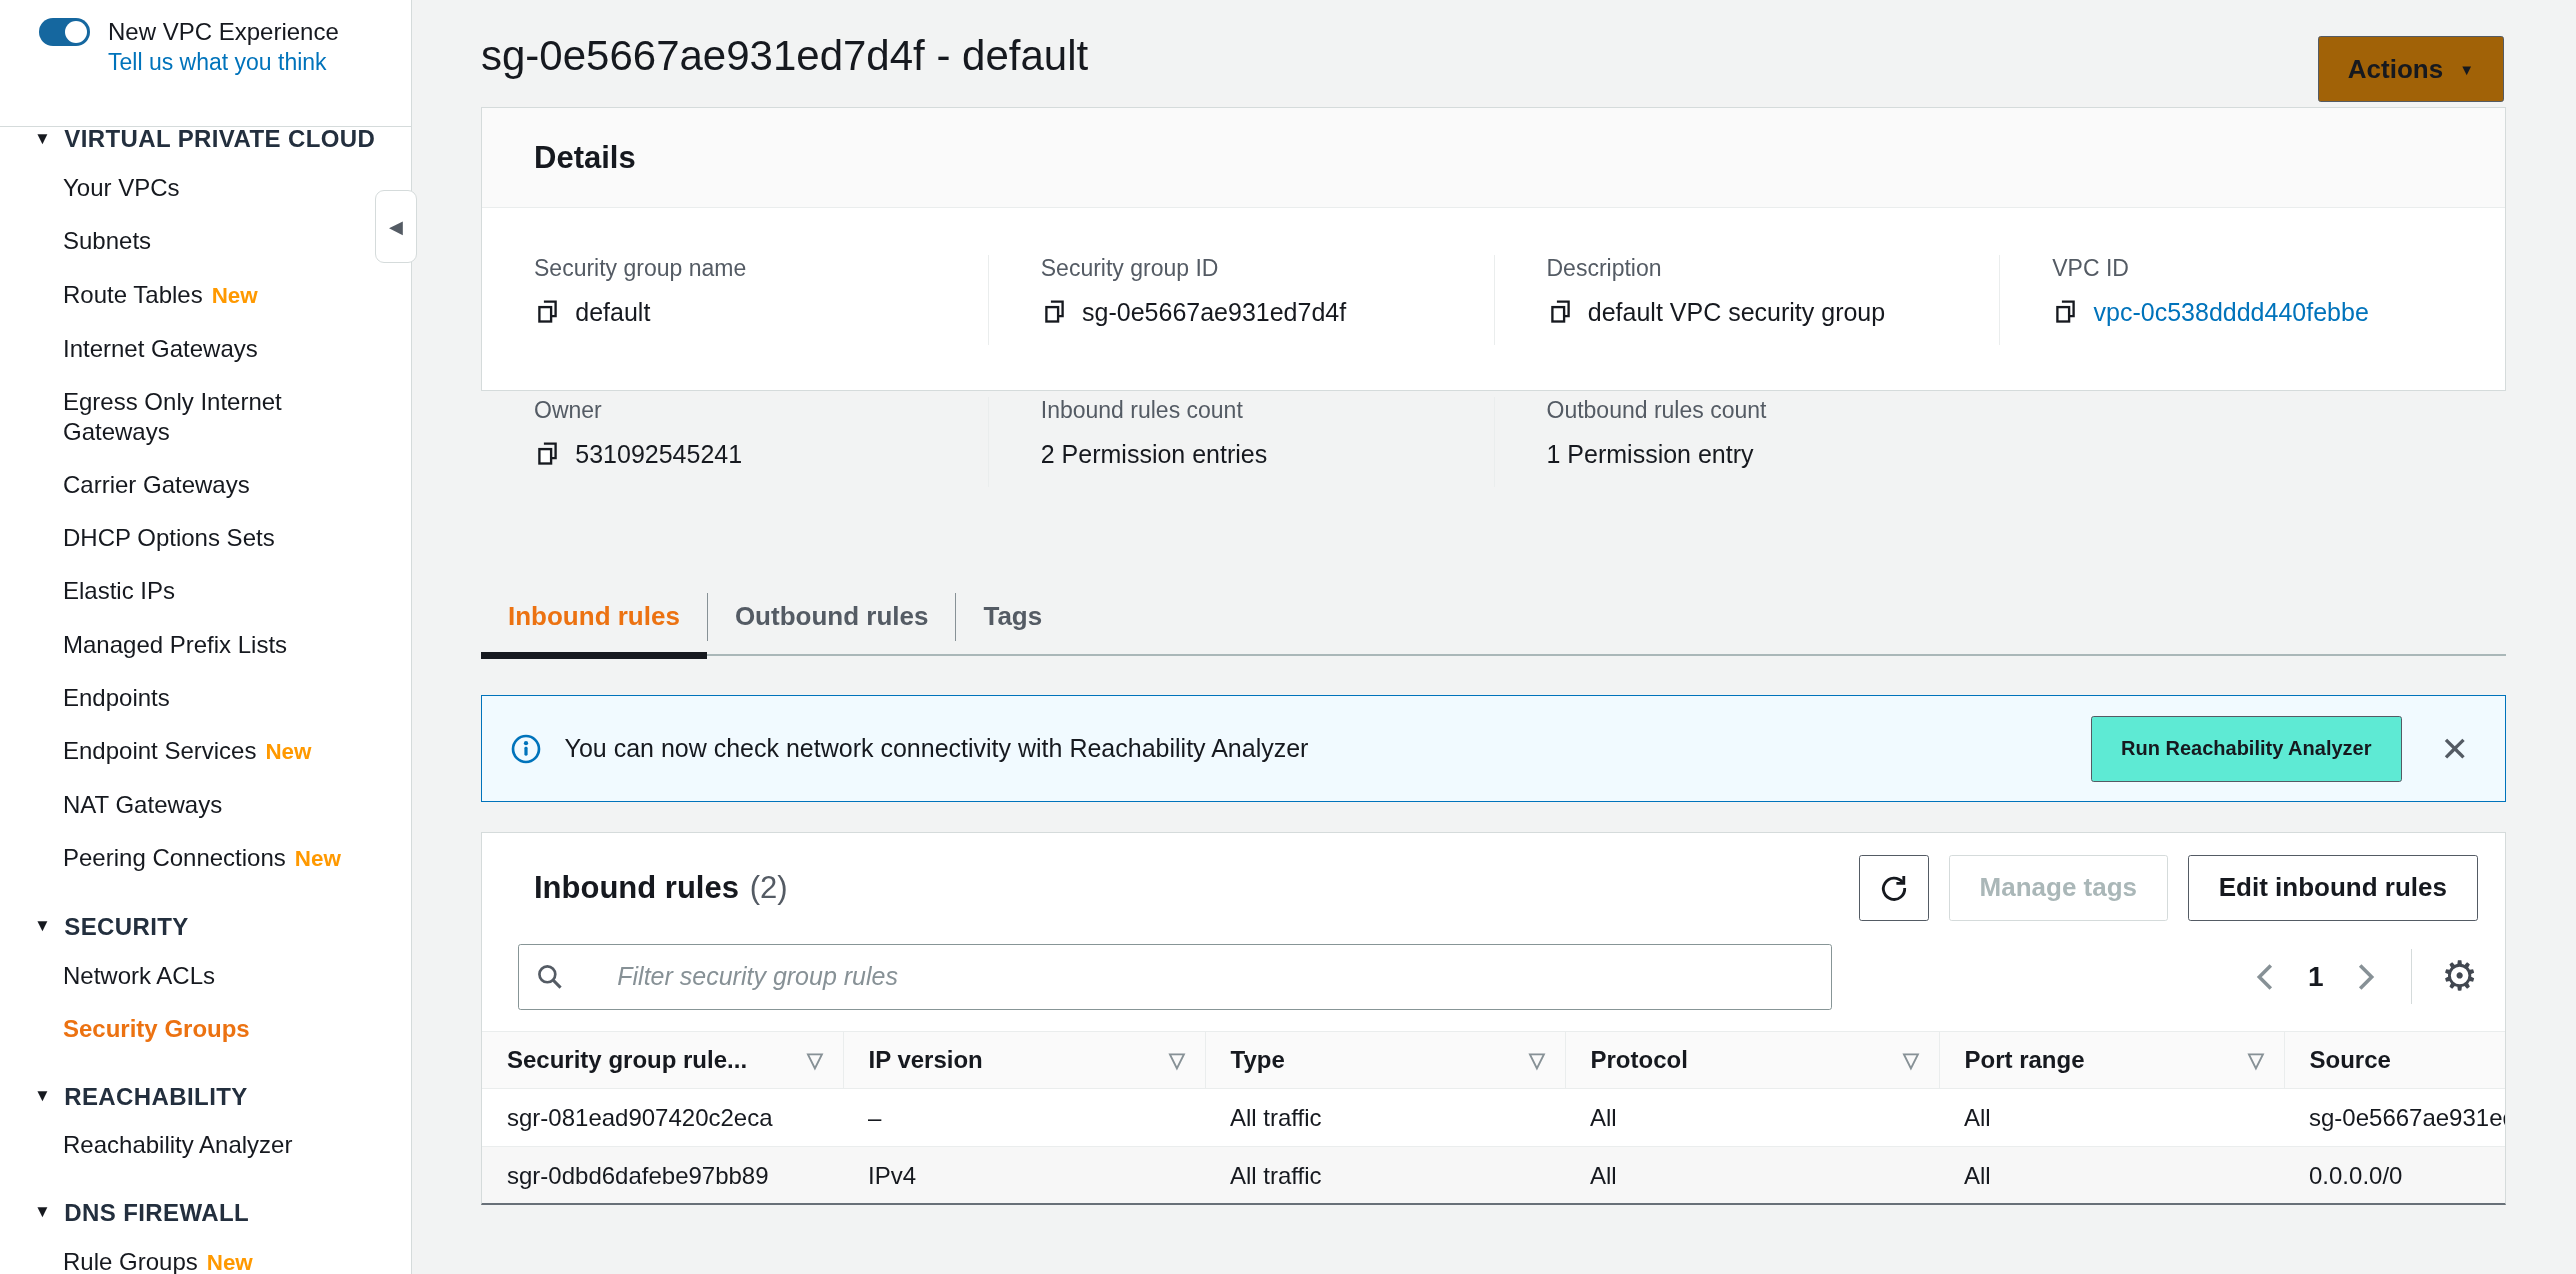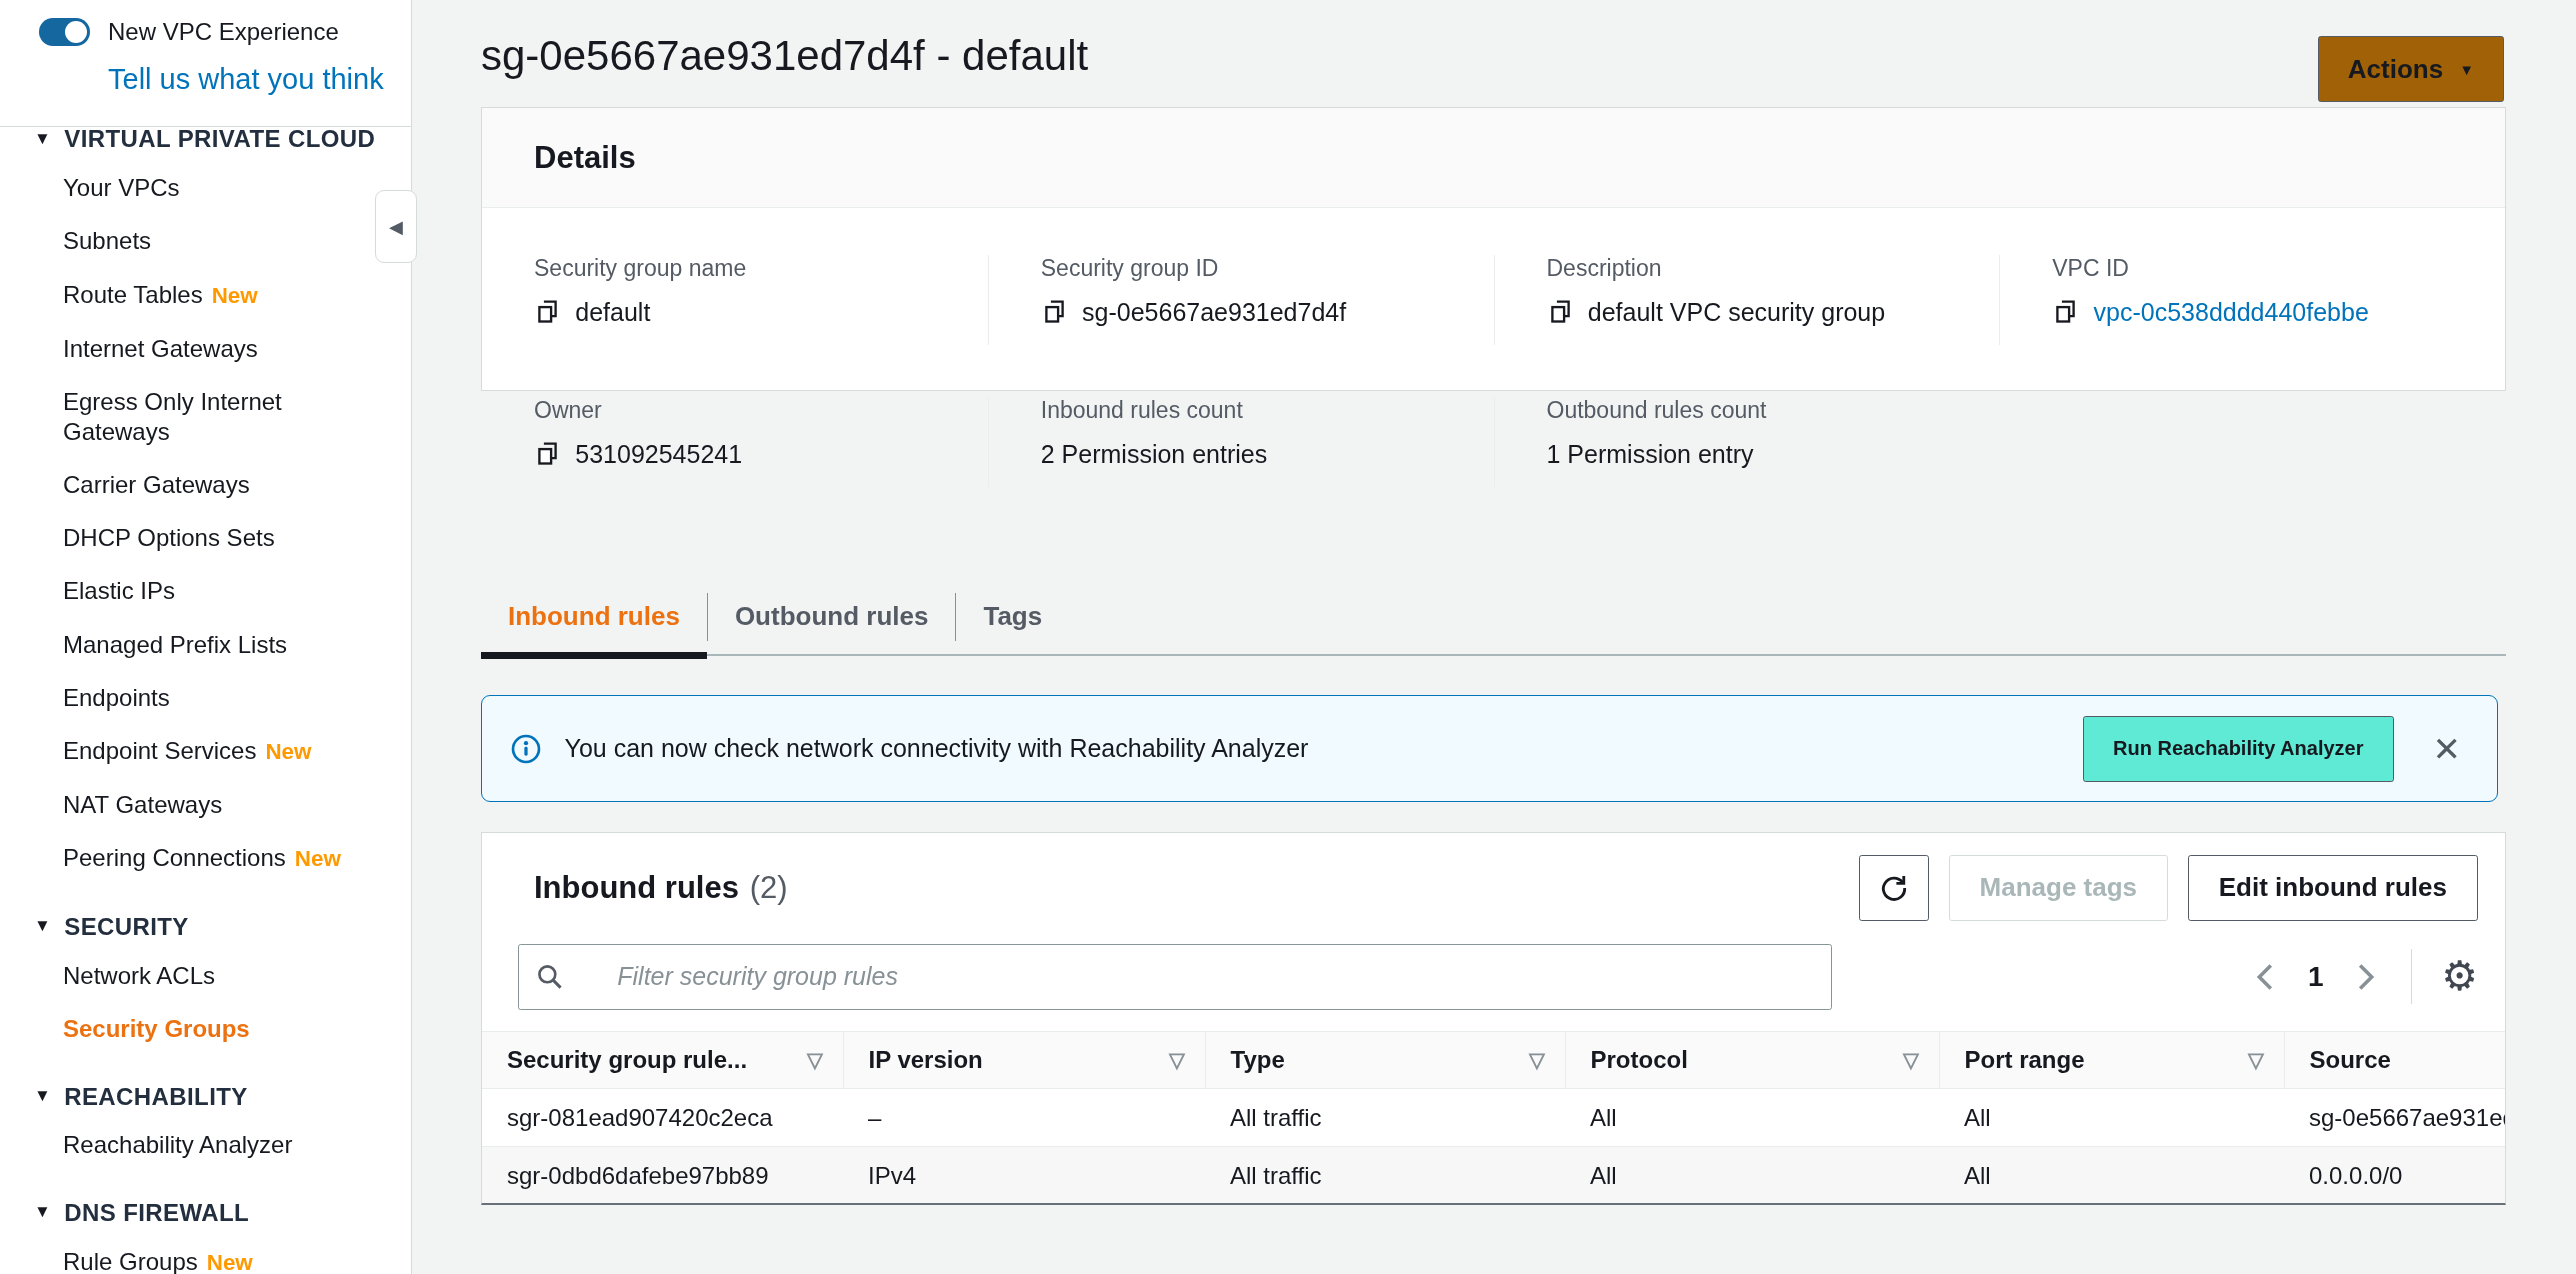--- a/index.html
+++ b/index.html
@@ -12,21 +12,21 @@
   a { text-decoration:none; color:inherit; cursor:pointer; }
 
   
   .sidebar { position:absolute; left:0; top:0; width:412px; height:1275px;
              background:#fff; border-right:0.9px solid #d5dbdb; z-index:4; }
   .experience-box { height:127px; border-bottom:0.9px solid #d5dbdb; padding:18px 0 0 39px; }
   .exp-row { display:flex; align-items:center; }
   .toggle { width:51px; height:28px; border-radius:14.3px; background:#15679f; position:relative; flex:none; cursor:pointer; }
   .toggle-knob { position:absolute; right:2.7px; top:2.7px; width:22.4px; height:22.4px; border-radius:50%; background:#fff; }
   .exp-label { margin-left:18px; font-size:24px; }
-  .exp-link { display:block; margin-left:69px; margin-top:17px; font-size:29px; color:#0073bb; }
+  .exp-link { display:block; margin-left:69px; margin-top:3px; font-size:23px; color:#0073bb; }
   .nav { overflow:hidden; height:1173px; padding-top:0; }
   .nav-heading { display:flex; padding:10.7px 23px 7.2px 34px; margin-top:14.3px;
                  font-weight:bold; font-size:24px; color:#232f3e; cursor:pointer; }
   .nav-heading.first { margin-top:-14.3px; }
   .nav-heading .tri { font-size:17px; margin-right:13.4px; margin-top:5.4px; color:#16191f; flex:none; }
   .nav-heading-label { letter-spacing:0.4px; line-height:31px; }
   .nav-item { display:block; padding:11.6px 30px 11.6px 63px; font-size:24px; line-height:30px; color:#16191f; }
   .nav-item.active { color:#ec7211; font-weight:bold; }
   .badge { color:#ff9900; font-weight:bold; font-size:22.4px; margin-left:9px; }
   .collapse-handle { position:absolute; left:375px; top:190px; width:42px; height:73px;
@@ -60,22 +60,22 @@
   
   .tabs { position:absolute; left:481px; top:577px; height:79px; display:flex; z-index:2; }
   .tab { display:flex; align-items:center; padding:0 27px; font-size:26px; font-weight:bold;
          color:#545b64; position:relative; cursor:pointer; }
   .tab.active { color:#ec7211; }
   .tab.active::after { content:""; position:absolute; left:0; right:0; bottom:-2.7px; height:6.3px; background:#16191f; }
   .tab-divider { width:0; border-left:1.8px solid #879196; height:48px; align-self:center; }
   .tabs-line { position:absolute; left:481px; right:70px; top:654px; height:1.8px; background:#aab7b8; }
 
   
-  .banner { position:absolute; left:481px; right:78px; top:695px; height:107px;
-            background:#f1faff; border:1.8px solid #0073bb; border-radius:9px;
+  .banner { position:absolute; left:481px; right:70px; top:695px; height:107px;
+            background:#f1faff; border:1.8px solid #0073bb; border-radius:0;
             display:flex; align-items:center; padding:0 27px; }
   .banner-text { margin-left:21.5px; font-size:25px; color:#16191f; }
   .banner-btn { margin-left:auto; height:66px; padding:0 29px; background:#5eead4;
                 border:1.8px solid #545b64; border-radius:2.7px; font-size:20px; font-weight:bold;
                 color:#16191f; display:flex; align-items:center; cursor:pointer; }
   .banner-close { margin-left:39px; margin-right:9px; font-size:34px; color:#545b64; line-height:1;
                   background:none; border:none; cursor:pointer; }
 
   
   .rules-card { position:absolute; left:481px; right:70px; top:832px; height:373px;

